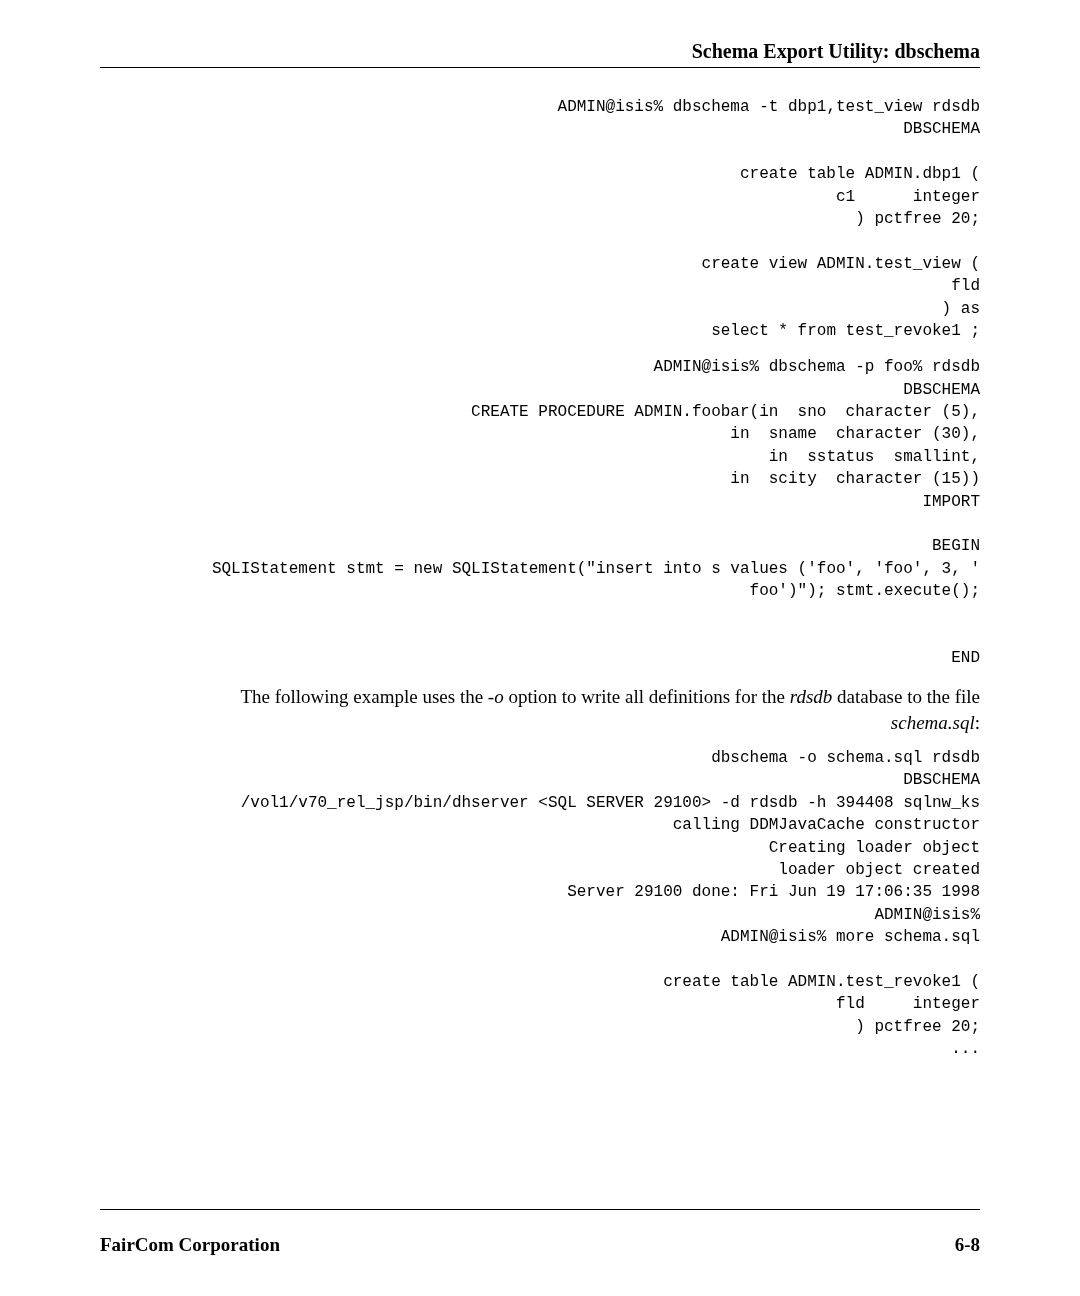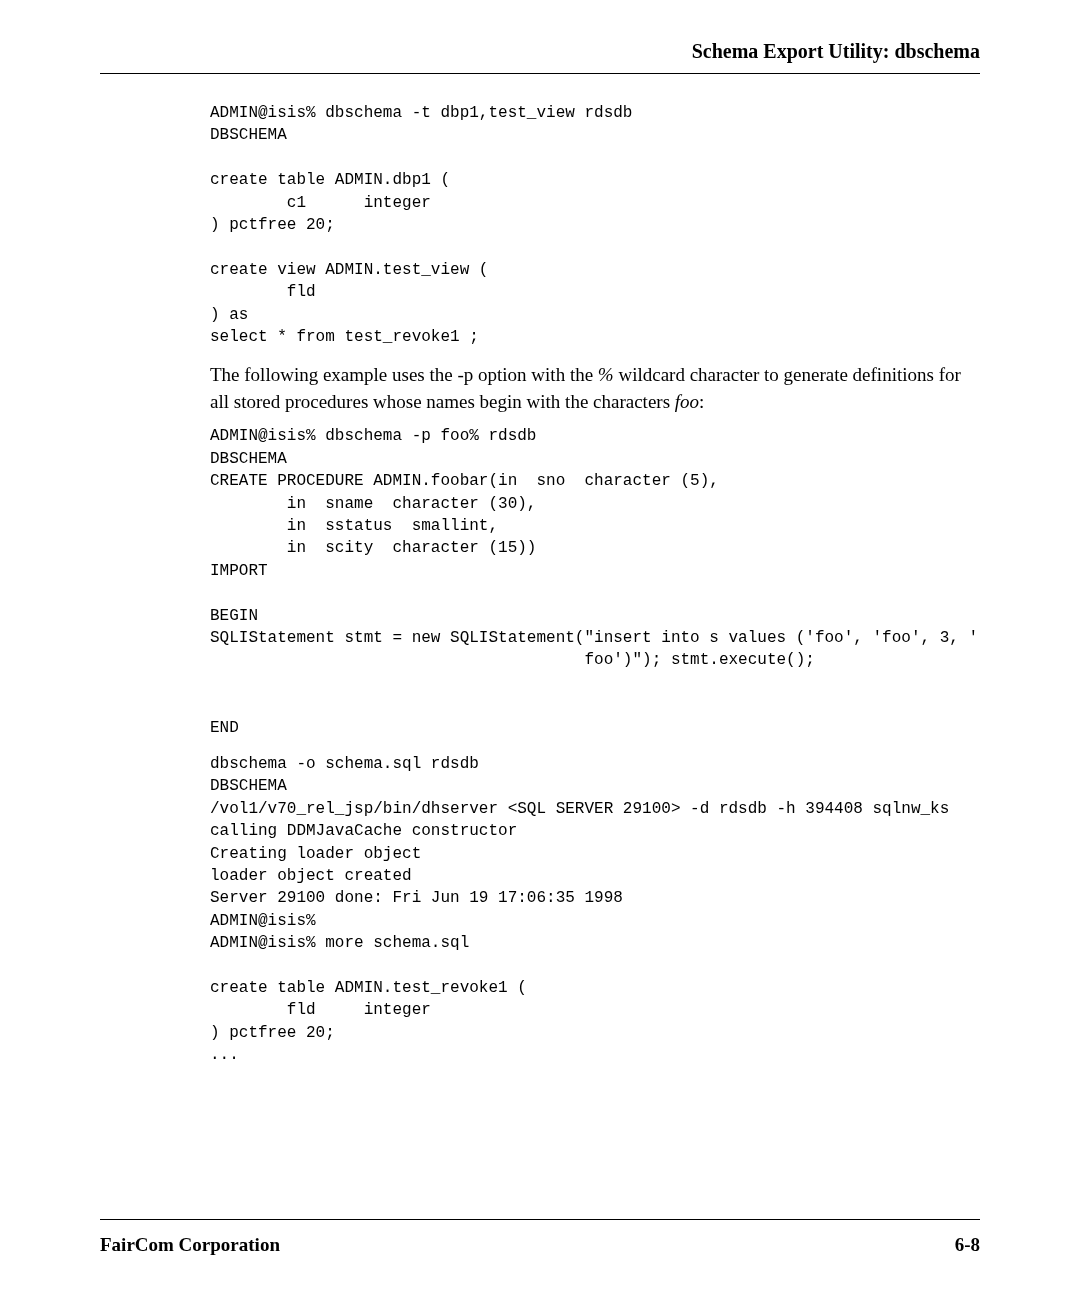--- a/index.html
+++ b/index.html
@@ -13,26 +13,27 @@
       color: #000;
       width: 1080px;
       height: 1296px;
       padding: 40px 100px 40px 100px;
       position: relative;
     }
     .header {
       text-align: right;
       font-weight: bold;
       font-size: 20px;
-      padding-bottom: 10px;
+      padding-bottom: 4px;
       border-bottom: 1.5px solid #000;
       margin-bottom: 28px;
     }
     .content {
       padding-left: 110px;
+      text-align: right;
     }
     pre {
       font-family: 'Courier New', Courier, monospace;
       font-size: 16px;
       line-height: 1.4;
       white-space: pre;
       margin-bottom: 14px;
     }
     p.body-text {
       font-size: 19px;
@@ -42,21 +43,21 @@
     }
     .italic {
       font-style: italic;
     }
     .footer {
       position: absolute;
       bottom: 40px;
       left: 100px;
       right: 100px;
       border-top: 1.5px solid #000;
-      padding-top: 14px;
+      padding-top: 24px;
       display: flex;
       justify-content: space-between;
       font-weight: bold;
       font-size: 19px;
     }
   </style>
 </head>
 <body>
 
 <div class="header">
@@ -70,39 +71,39 @@
 
 create table ADMIN.dbp1 (
         c1      integer
 ) pctfree 20;
 
 create view ADMIN.test_view (
         fld
 ) as
 select * from test_revoke1 ;</pre>
 
-  <p class="body-text">
-    <span>The following example uses the -p option with the </span><span class="italic">%</span><span> wildcard character to generate definitions for all stored procedures whose names begin with the characters </span><span class="italic">foo</span><span>:</span>
-  </p>
 
   <pre>ADMIN@isis% dbschema -p foo% rdsdb
 DBSCHEMA
 CREATE PROCEDURE ADMIN.foobar(in  sno  character (5),
         in  sname  character (30),
         in  sstatus  smallint,
         in  scity  character (15))
 IMPORT
 
 BEGIN
 SQLIStatement stmt = new SQLIStatement("insert into s values ('foo', 'foo', 3, '
                                        foo')"); stmt.execute();
 
 
 END</pre>
 
+  <p class="body-text">
+    <span>The following example uses the </span><span class="italic">-o</span><span> option to write all definitions for the </span><span class="italic">rdsdb</span><span> database to the file </span><span class="italic">schema.sql</span><span>:</span>
+  </p>
 
   <pre>dbschema -o schema.sql rdsdb
 DBSCHEMA
 /vol1/v70_rel_jsp/bin/dhserver &lt;SQL SERVER 29100&gt; -d rdsdb -h 394408 sqlnw_ks
 calling DDMJavaCache constructor
 Creating loader object
 loader object created
 Server 29100 done: Fri Jun 19 17:06:35 1998
 ADMIN@isis%
 ADMIN@isis% more schema.sql

